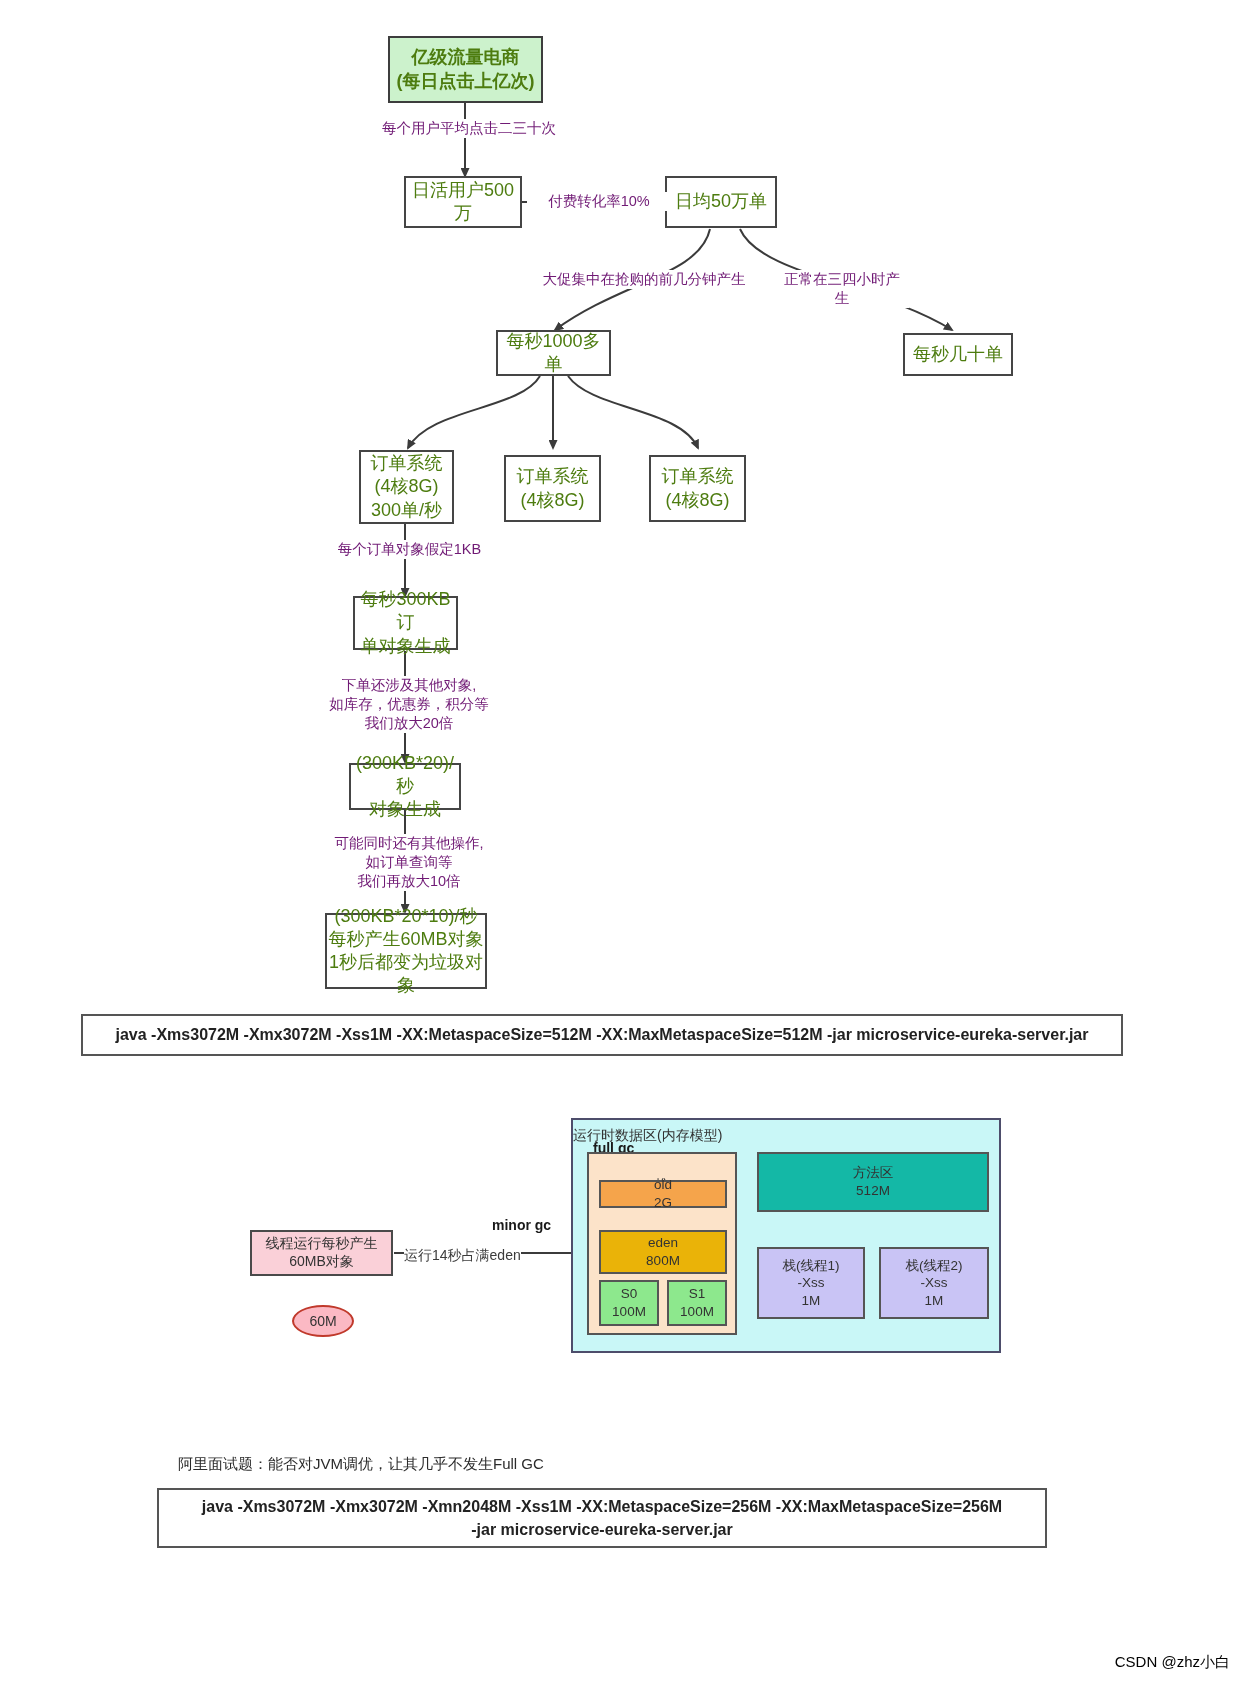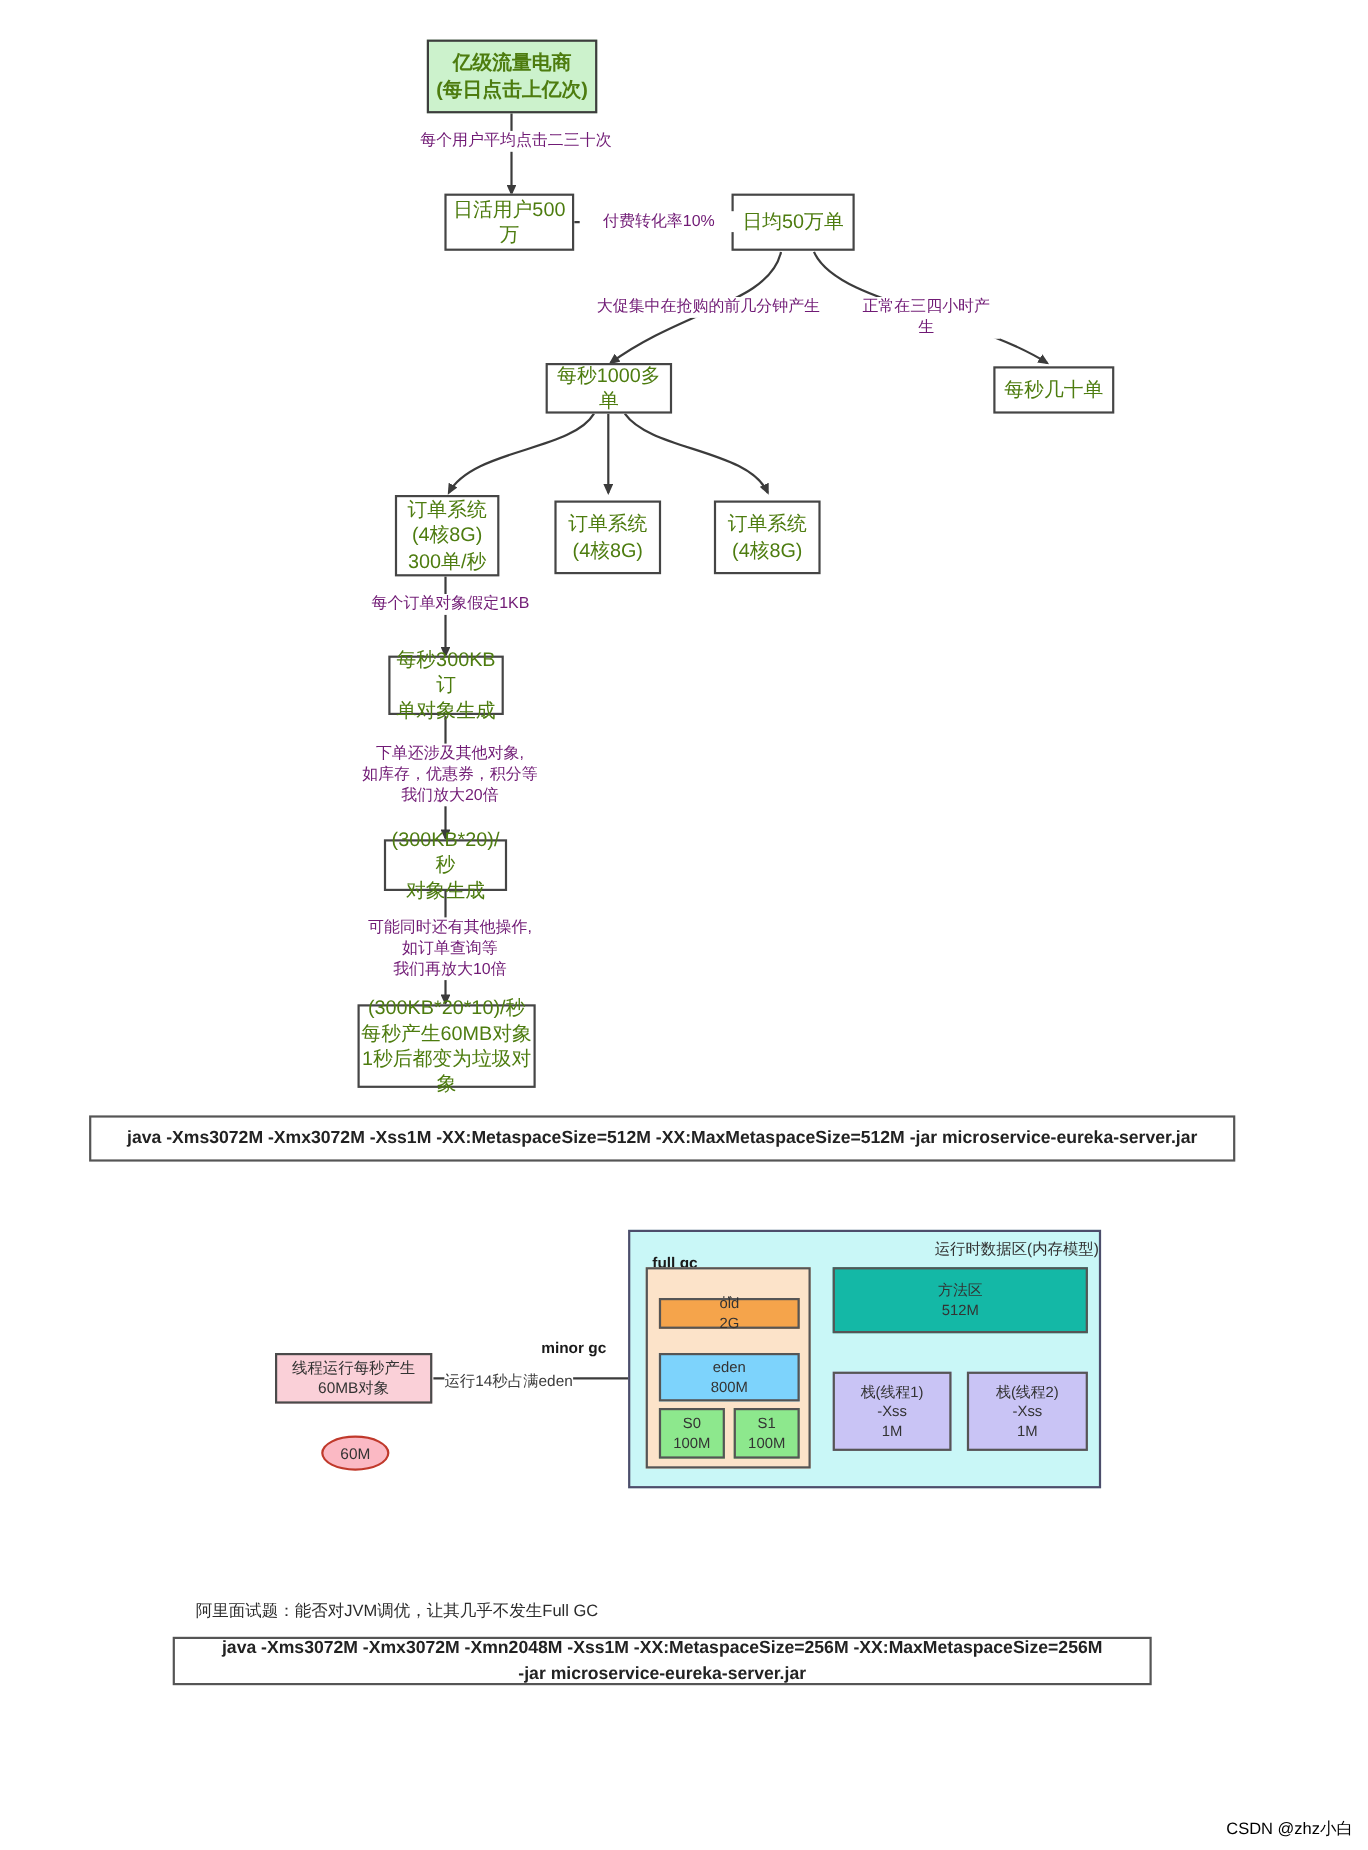--- a/index.html
+++ b/index.html
@@ -65,21 +65,21 @@
   #memmodel{
     position:absolute;
     left:571px;top:1118px;width:430px;height:235px;
     box-sizing:border-box;
     border:2px solid #4d4d6b;
     background:#c9f7f7;
     z-index:2;
   }
   #mm-title{
     position:absolute;left:0;top:7px;width:100%;
-    text-align:right;font-size:14px;color:#333;
+    text-align:left;font-size:14px;color:#333;
   }
   #fullgc-label{
     position:absolute;left:20px;top:20px;
     font-size:14px;font-weight:bold;color:#1a1a1a;
   }
   .mmbox{
     position:absolute;box-sizing:border-box;
     border:2px solid #555555;
     display:flex;flex-direction:column;
     align-items:center;justify-content:center;
@@ -206,21 +206,21 @@
     <div id="mm-title">运行时数据区(内存模型)</div>
     <div id="fullgc-label">full gc</div>
 
     <div class="mmbox" style="left:14px;top:32px;width:150px;height:183px;background:#fce3c9;
                 display:block;padding:4px 0 0 0;">
       <div style="text-align:center;font-size:13.5px;color:#333;">堆</div>
 
       <div class="mmbox" style="left:10px;top:26px;width:128px;height:28px;background:#f5a44b;">old
 2G</div>
 
-      <div class="mmbox" style="left:10px;top:76px;width:128px;height:44px;background:#7dd3fc;">eden
+      <div class="mmbox" style="left:10px;top:76px;width:128px;height:44px;background:#eab308;">eden
 800M</div>
 
       <div class="mmbox" style="left:10px;top:126px;width:60px;height:46px;background:#8de88d;">S0
 100M</div>
 
       <div class="mmbox" style="left:78px;top:126px;width:60px;height:46px;background:#8de88d;">S1
 100M</div>
     </div>
 
     <div class="mmbox" style="left:184px;top:32px;width:232px;height:60px;background:#14b8a6;">方法区
@@ -239,18 +239,18 @@
 
   <div id="thread-node">线程运行每秒产生
 60MB对象</div>
 
   <div id="edge-eden-label">运行14秒占满eden</div>
 
   <div id="pill60">60M</div>
 
   <div id="question">阿里面试题：能否对JVM调优，让其几乎不发生Full GC</div>
 
-  <div class="cmdbox" style="left:157px;top:1488px;width:890px;height:44px;">java -Xms3072M -Xmx3072M -Xmn2048M -Xss1M -XX:MetaspaceSize=256M -XX:MaxMetaspaceSize=256M
+  <div class="cmdbox" style="left:157px;top:1488px;width:890px;height:60px;">java -Xms3072M -Xmx3072M -Xmn2048M -Xss1M -XX:MetaspaceSize=256M -XX:MaxMetaspaceSize=256M
 -jar microservice-eureka-server.jar</div>
 
   <div id="watermark">CSDN @zhz小白</div>
 
 </div>
 
 </body></html>

